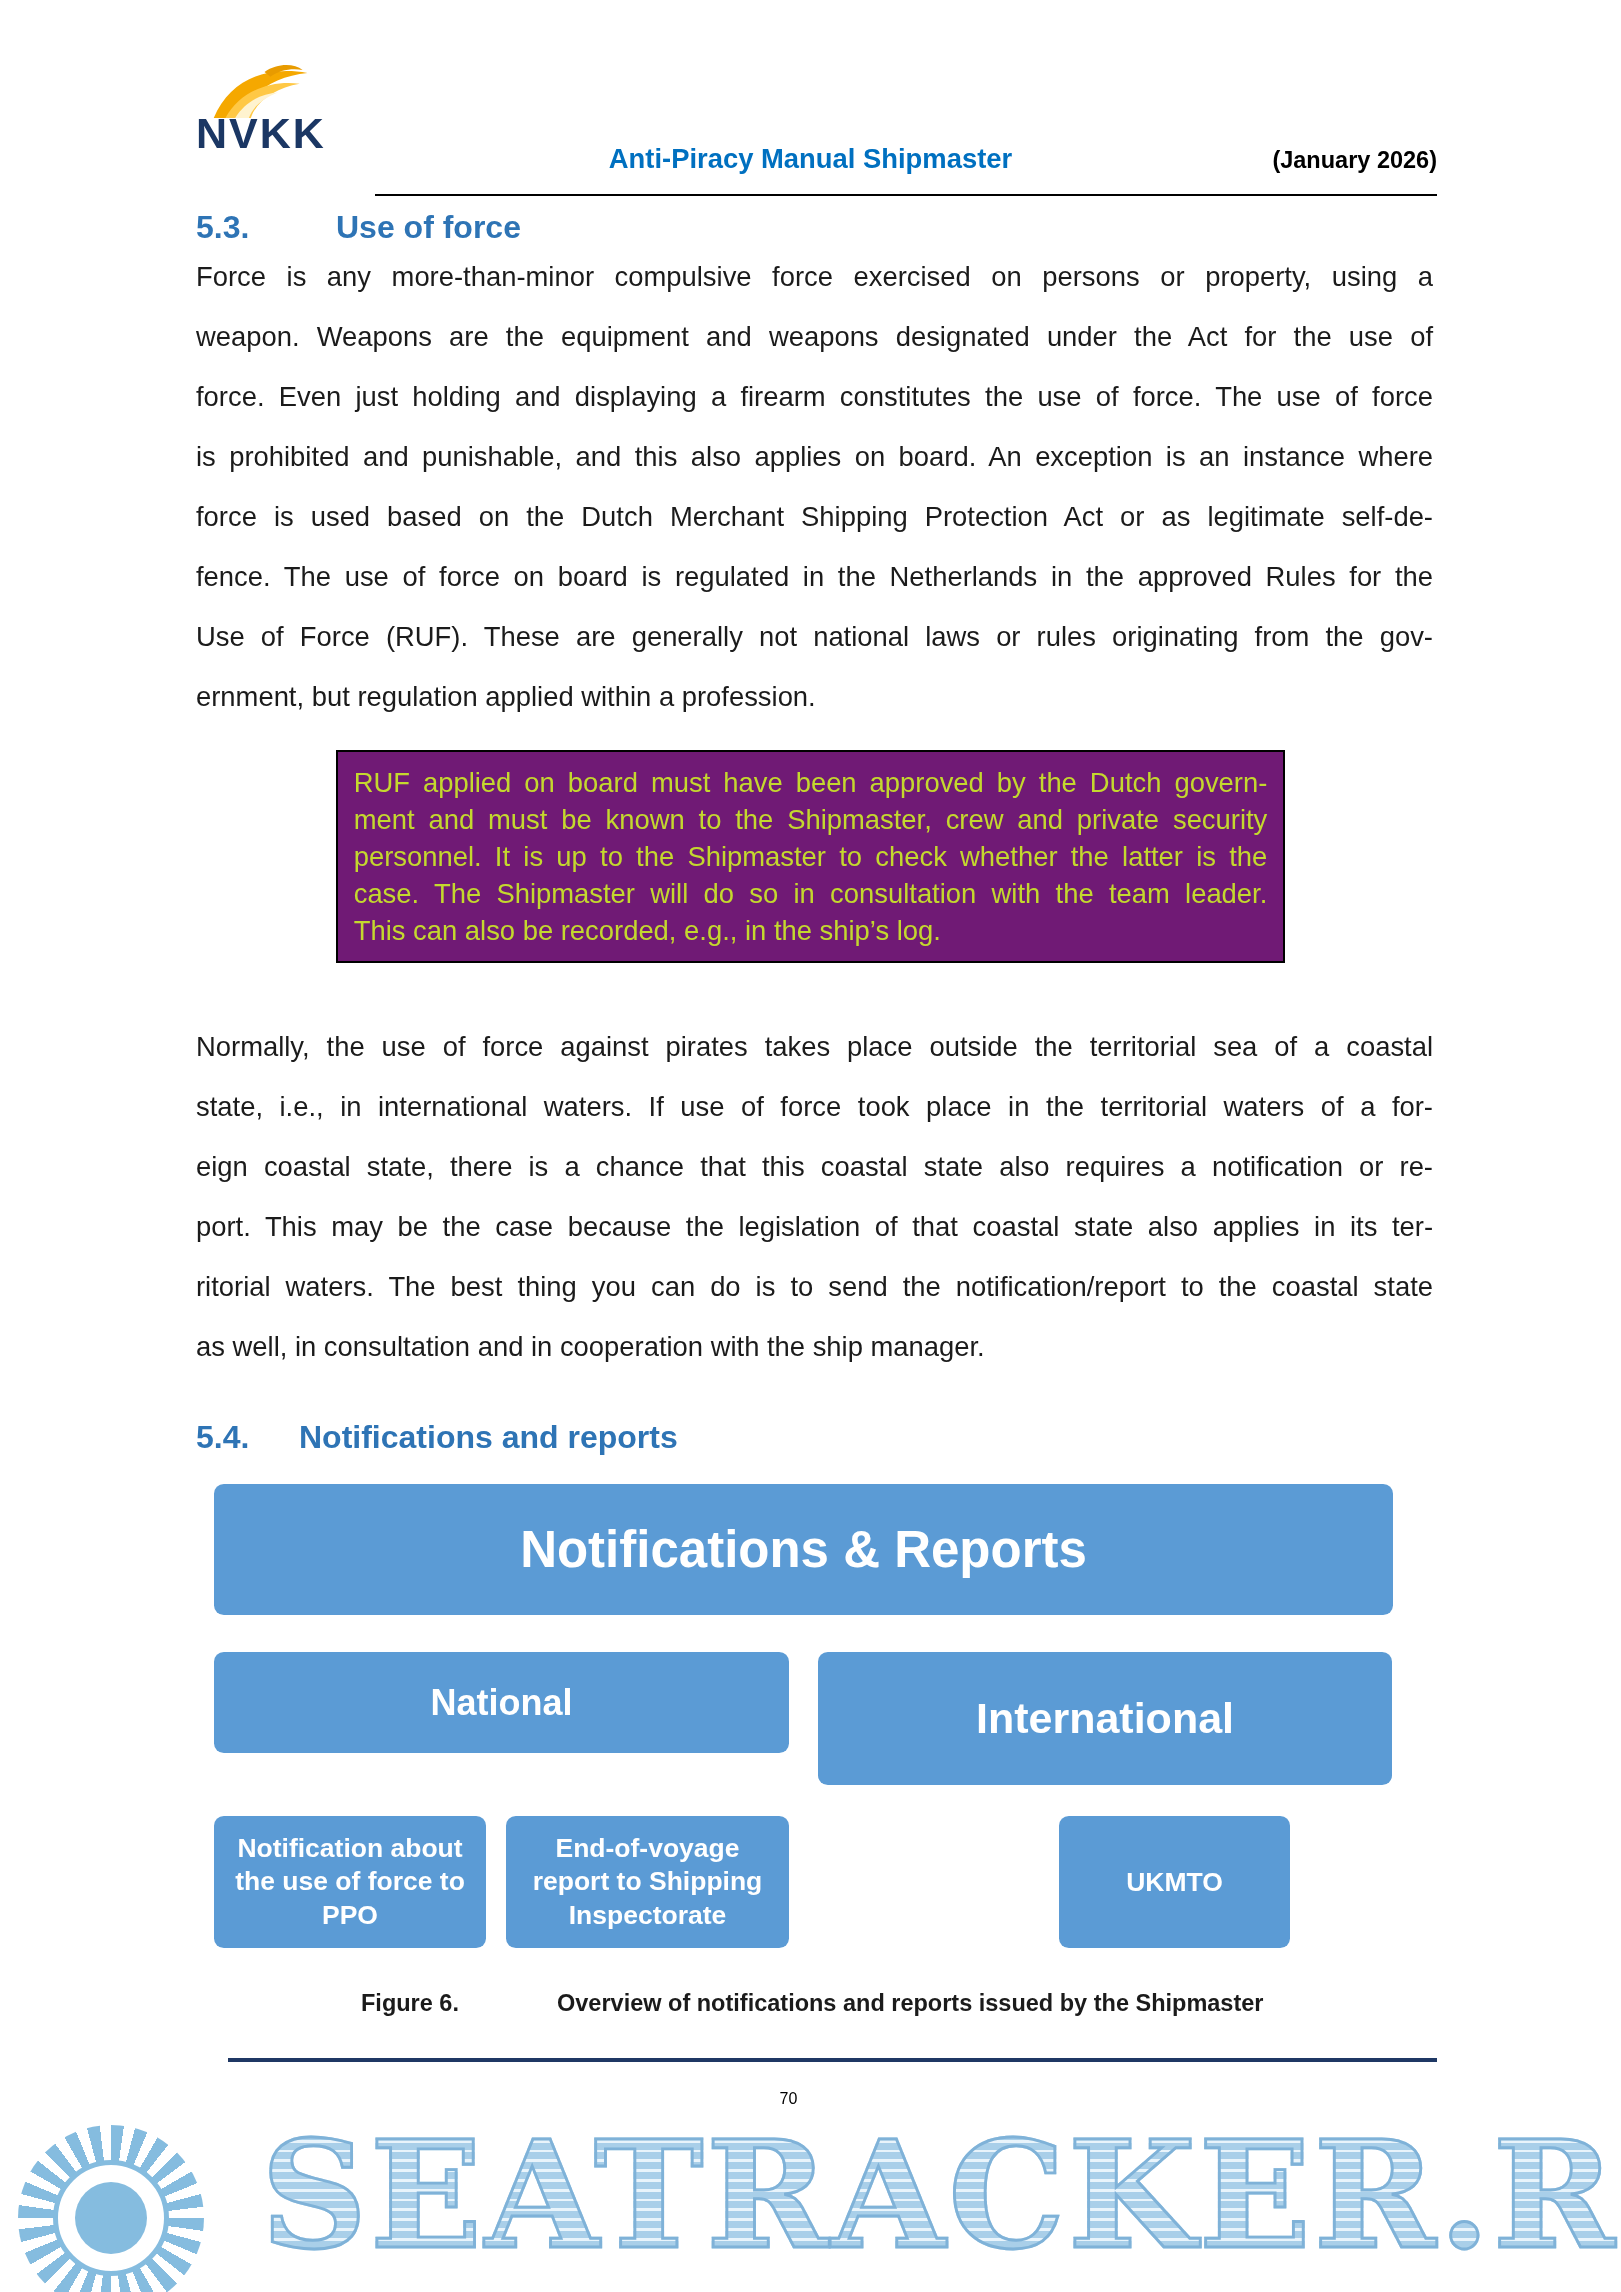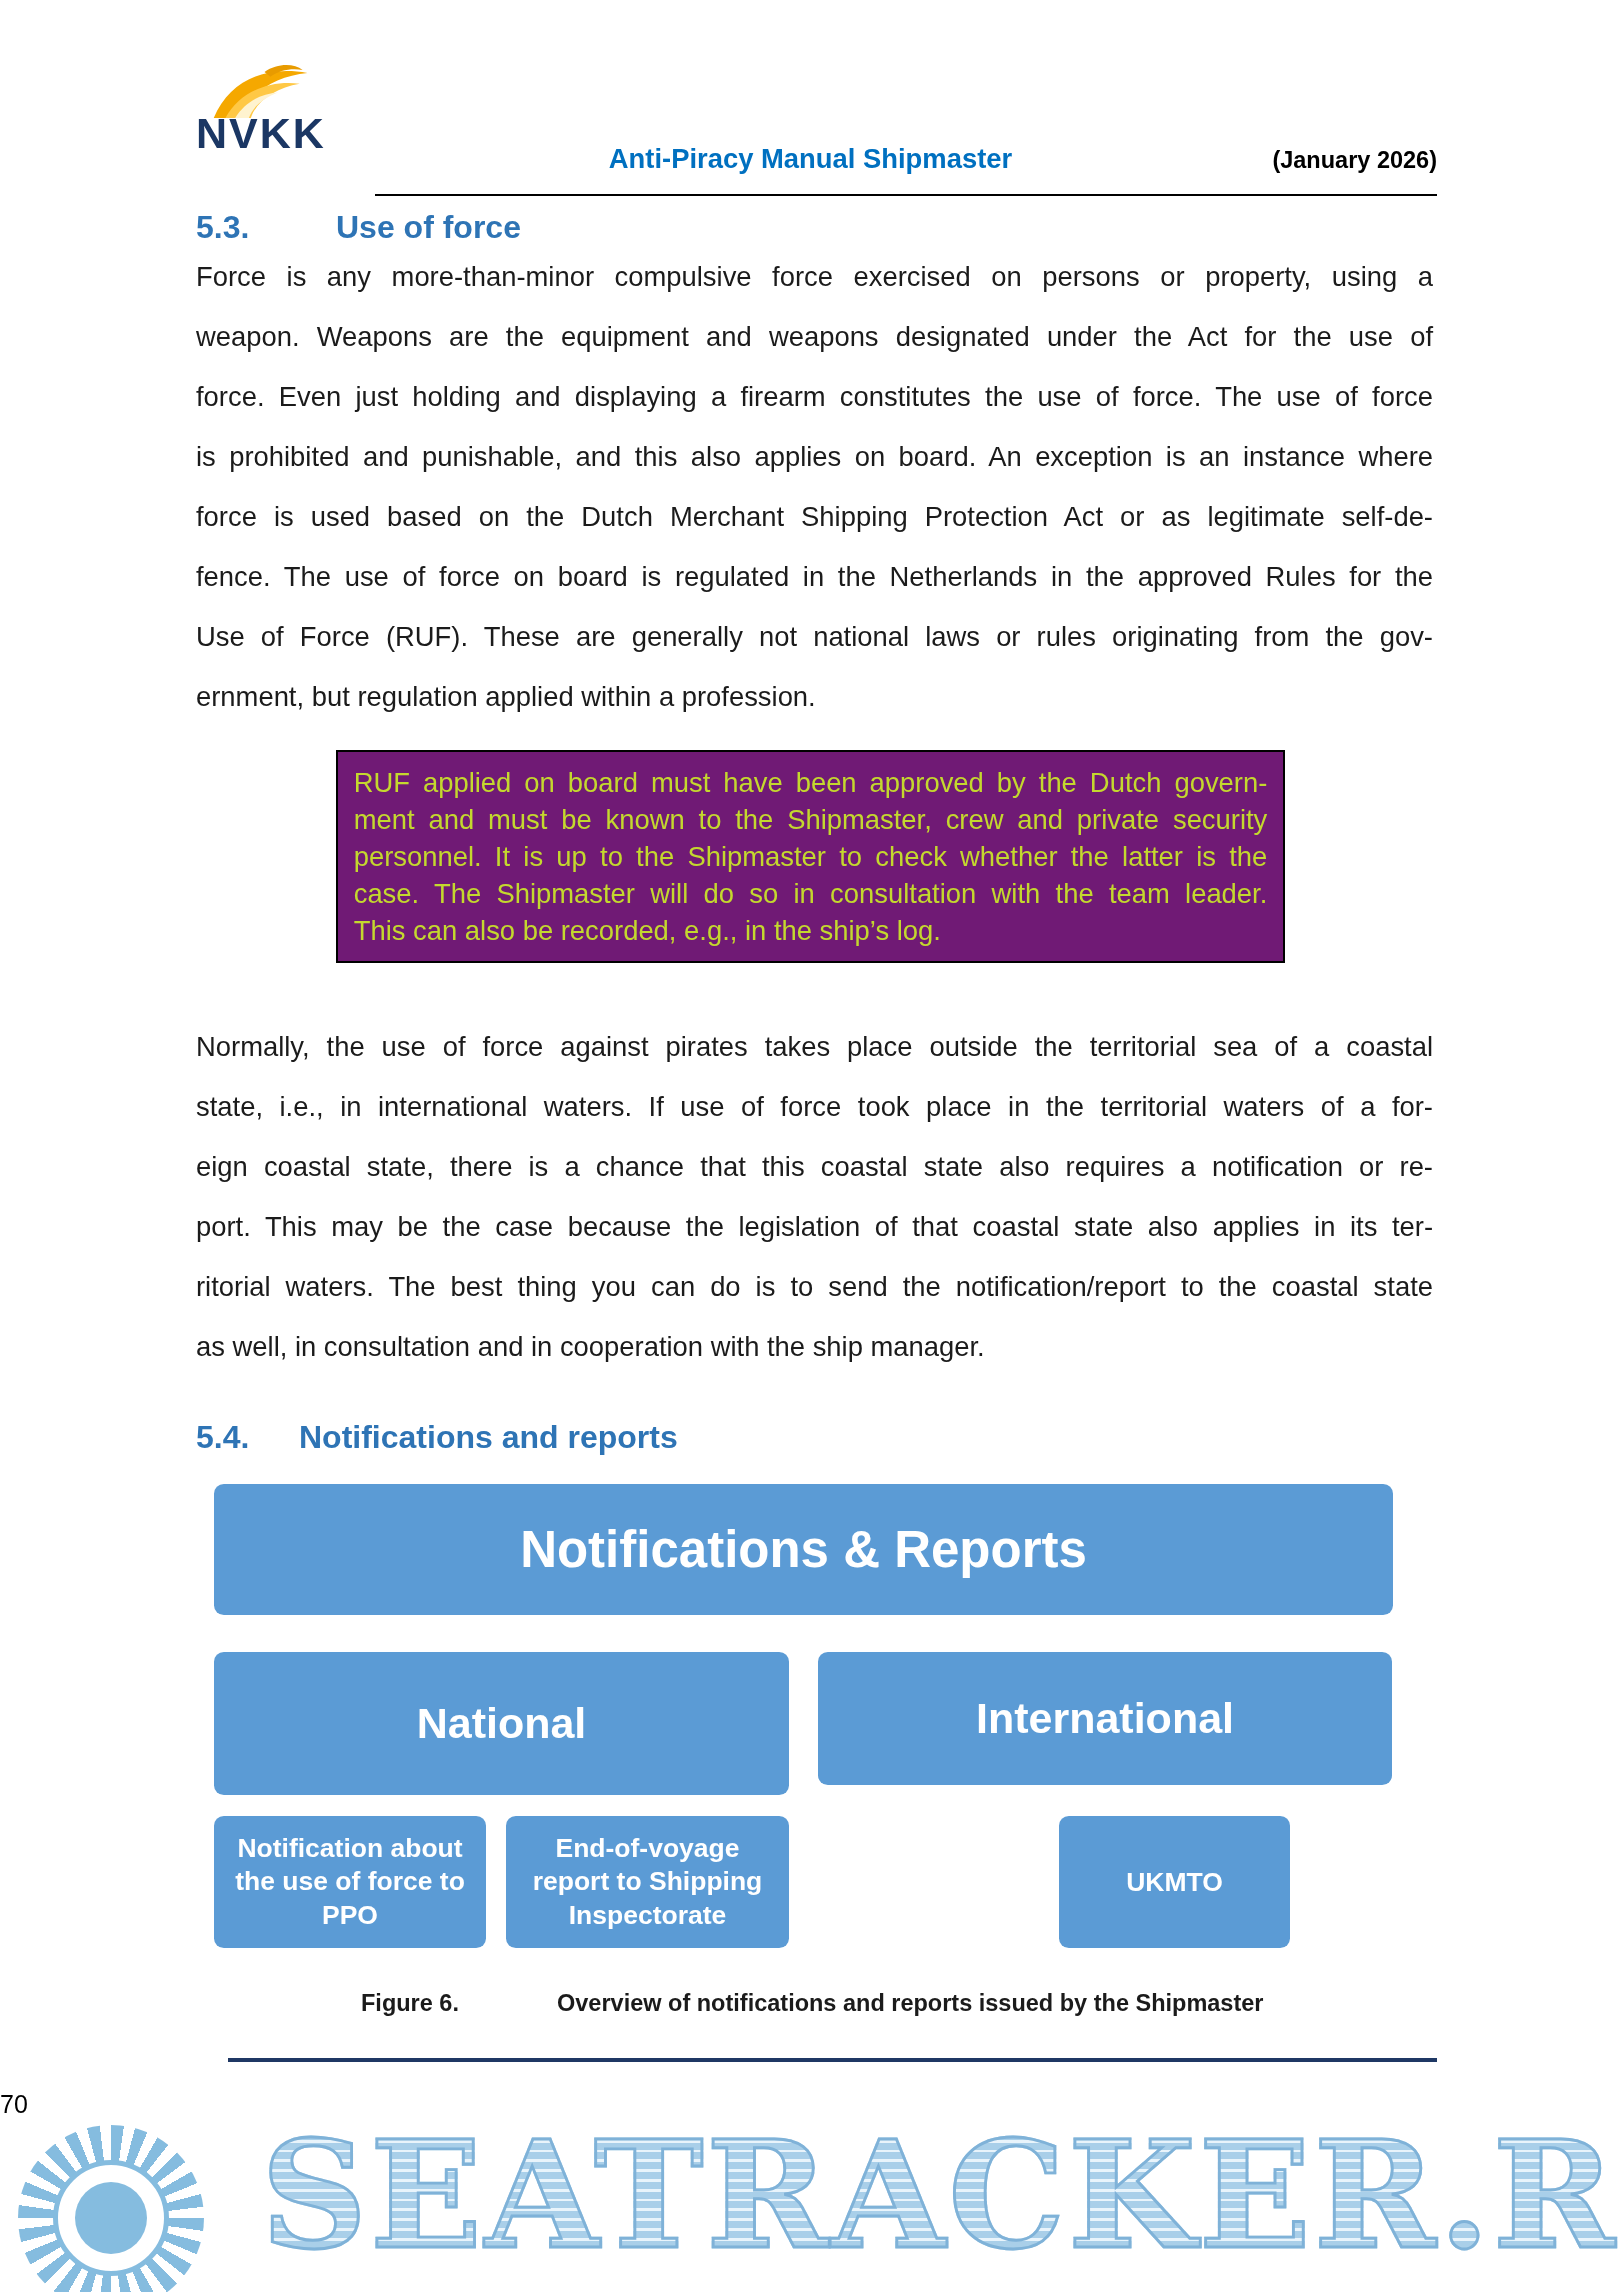--- a/index.html
+++ b/index.html
@@ -38,31 +38,31 @@
     font-size:27.4px;line-height:37px;color:#c4d82e;
   }
   
   .dbox{
     position:absolute;background:#5b9bd5;border-radius:9.8px;
     display:flex;align-items:center;justify-content:center;
     color:#fff;font-weight:bold;text-align:center;box-sizing:border-box;
     padding:0 11.8px;
   }
   #dg-title{left:214px;top:1484px;width:1179px;height:131px;font-size:51px;}
-  #dg-national{left:214px;top:1652px;width:575px;height:143px;font-size:43px;}
+  #dg-national{left:214px;top:1652px;width:575px;height:101px;font-size:36px;}
   #dg-intl{left:818px;top:1652px;width:574px;height:133px;font-size:43px;}
   #dg-leaf0{left:214px;top:1816px;width:272px;height:132px;font-size:26.5px;line-height:1.25;}
   #dg-leaf1{left:506px;top:1816px;width:283px;height:132px;font-size:26.5px;line-height:1.25;}
   #dg-leaf2{left:818px;top:1816px;width:279px;height:132px;font-size:26.5px;}
   #dg-leaf3{left:1059px;top:1816px;width:231px;height:132px;font-size:26.5px;}
   
   .fig-caption{position:absolute;top:1990px;left:361px;width:1078px;font-weight:bold;font-size:23.5px;color:#1b1b1b;}
   .fig-caption .cap-text{position:absolute;left:196px;top:0;}
   .bottom-rule{position:absolute;left:228px;top:2058px;width:1209px;height:3.9px;background:#1f3864;}
-  .page-num{position:absolute;left:0;top:2090px;width:1577px;font-size:25px;color:#000;}
+  .page-num{position:absolute;left:0;top:2090px;width:1577px;text-align:center;font-size:16px;color:#000;}
   
   .sun{position:absolute;left:17.6px;top:2125px;width:186px;height:186px;}
   .sun-rays{position:absolute;left:0;top:0;right:0;bottom:0;border-radius:50%;
     background:repeating-conic-gradient(#85bcdf 0deg 8deg,#ffffff 8deg 15deg);}
   .sun-ring{position:absolute;left:35px;top:35px;right:35px;bottom:35px;border-radius:50%;
     background:#fff;border:5.9px solid #85bcdf;box-sizing:border-box;}
   .sun-core{position:absolute;left:57px;top:57px;right:57px;bottom:57px;border-radius:50%;background:#85bcdf;}
   .wm-text{
     position:absolute;left:261px;top:2115px;width:1372px;
     font-family:"DejaVu Serif",serif;font-weight:bold;

